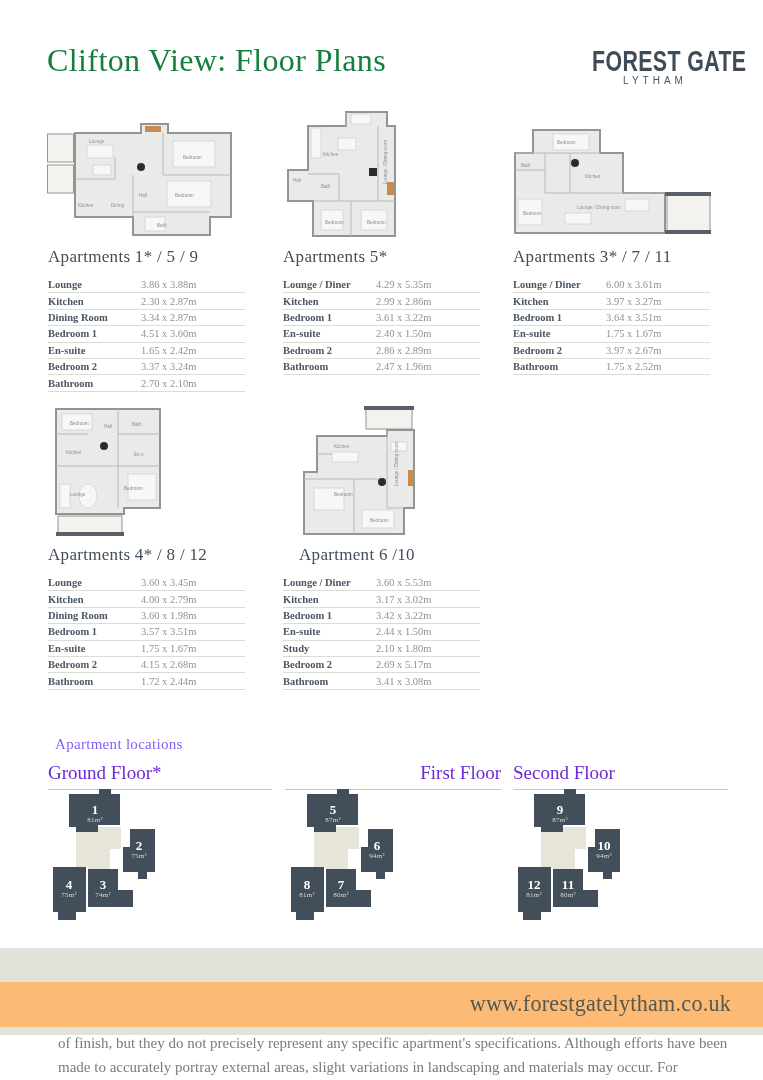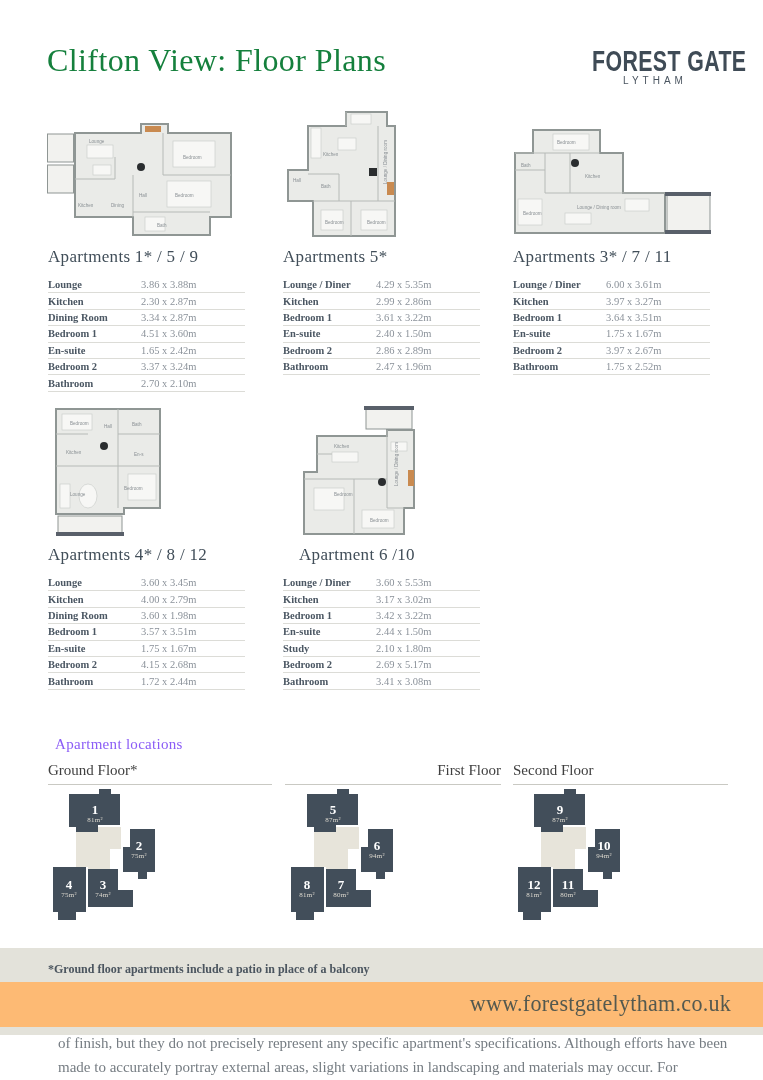--- a/index.html
+++ b/index.html
@@ -15,21 +15,21 @@
          display:inline-block;transform:scale(.82,1.12);transform-origin:center top;white-space:nowrap;letter-spacing:.5px;}
   .brand-sub{font-family:"Liberation Sans",sans-serif;font-size:10px;letter-spacing:4px;color:#4a5560;margin-top:0px;}
   
   .plan-name{font-size:17px;color:#414e59;letter-spacing:.3px;}
   .dim-table{width:197px;font-size:10.5px;}
   .trow{display:flex;align-items:center;height:15.4px;border-bottom:1px solid #dcdcd7;}
   .tl{width:93px;font-weight:bold;color:#4b5763;}
   .tv{color:#8b929a;}
   
   .loc-title{font-size:15px;color:#8b5cf6;letter-spacing:.3px;}
-  .floor-label{font-size:15px;color:#404040;padding-bottom:5px;border-bottom:1px solid #c9c9c3;}
+  .floor-label{font-size:19px;color:#6d28d9;padding-bottom:5px;border-bottom:1px solid #c9c9c3;}
   
   .foot-band{left:0;width:763px;background:#e3e2da;}
   .foot-bold{font-size:12px;font-weight:bold;color:#4b555f;}
   .foot-small{font-size:15px;line-height:1.6;color:#757c82;}
   .site{font-size:24px;color:#54594f;letter-spacing:.3px;display:inline-block;transform:scaleX(.92);transform-origin:right center;}
   
   .fp .floor{fill:#eaebe8;stroke:#8f9694;stroke-width:2;}
   .fp .iw{stroke:#b6bab7;stroke-width:1;fill:none;}
   .fp .fur{fill:#f7f7f5;stroke:#c6c9c6;stroke-width:.6;}
   .fp .lbl{font-size:4.6px;fill:#8a9094;font-family:"Liberation Sans",sans-serif;}
@@ -361,20 +361,19 @@
   <text class="area" text-anchor="middle" x="47" y="35">87m²</text>
   <text class="num" text-anchor="middle" x="91" y="63">10</text>
   <text class="area" text-anchor="middle" x="91" y="71">94m²</text>
   <text class="num" text-anchor="middle" x="21" y="102">12</text>
   <text class="area" text-anchor="middle" x="21" y="110">81m²</text>
   <text class="num" text-anchor="middle" x="55" y="102">11</text>
   <text class="area" text-anchor="middle" x="55" y="110">80m²</text>
 </svg>
 
 <div class="abs foot-band" style="top:948px;height:87px;background:#e3e2da;">
-  <div class="abs foot-bold" style="left:48px;top:14px;">*Ground floor apartments include a patio in place of a balcony</div>
   <div class="abs foot-small" style="left:58px;top:35px;width:672px;">Please note: Property dimensions, as depicted in floor maps, may vary slightly due to construction methods and finish type. The computer-generated internal images in this brochure provide a general indication of the quality of finish, but they do not precisely represent any specific apartment's specifications. Although efforts have been made to accurately portray external areas, slight variations in landscaping and materials may occur. For additional details, please enquire further.</div>
 </div>
 <div class="abs foot-band" style="top:982px;height:45px;background:#fdba74;">
   <div class="abs" style="right:32px;top:8px;">
     <span class="site">www.forestgatelytham.co.uk</span>
   </div>
 </div>
 
 </body></html>

